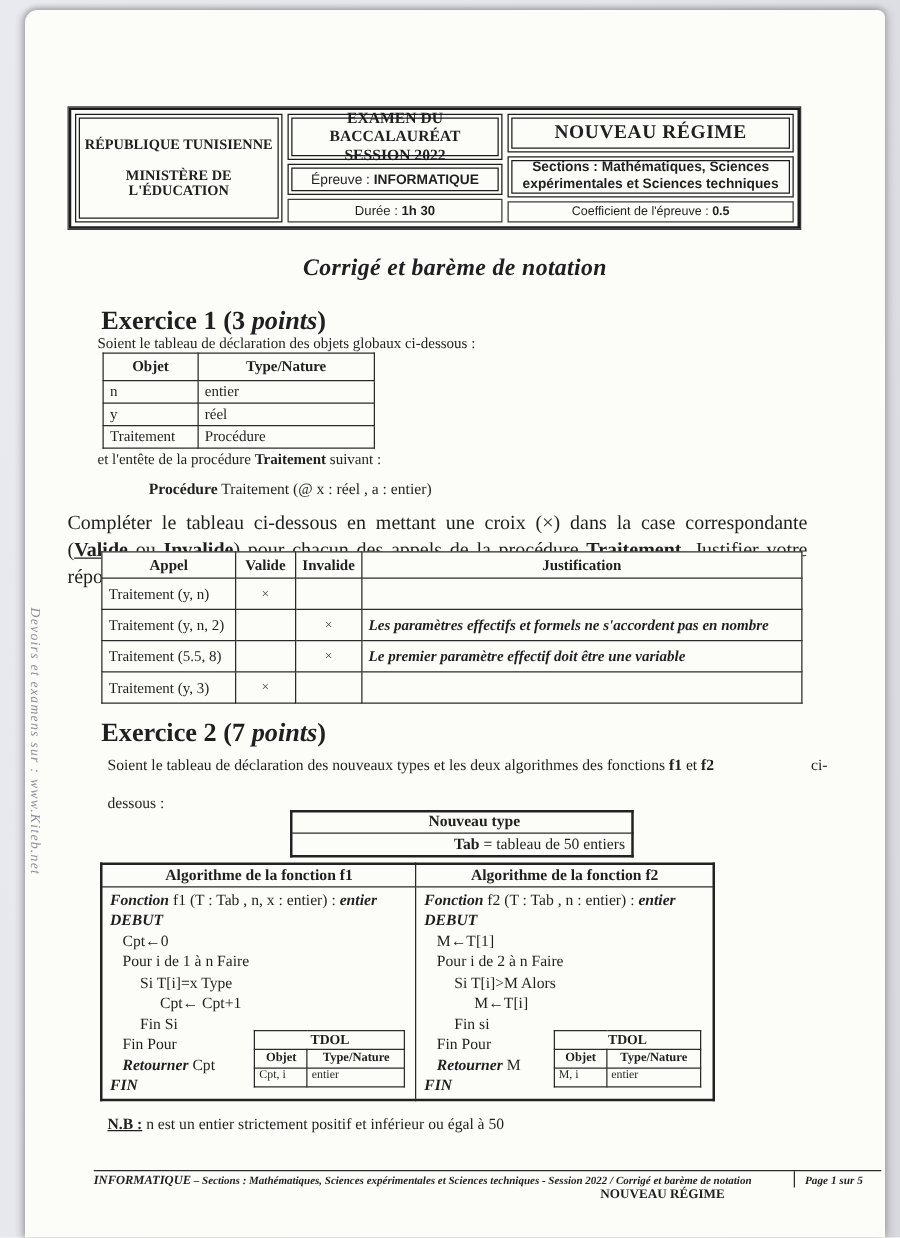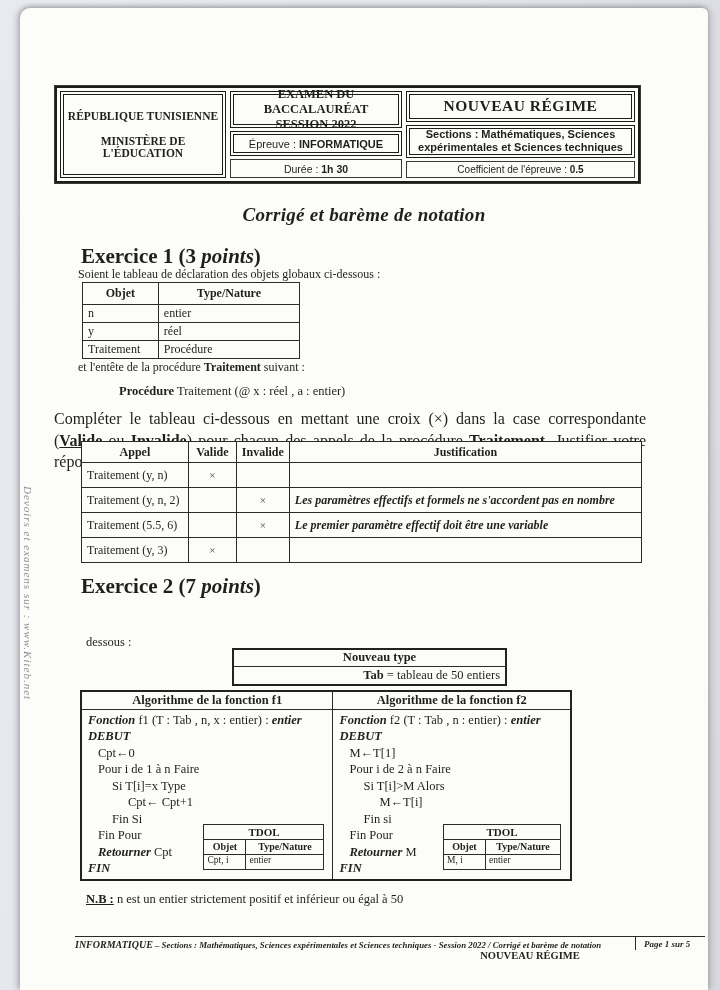--- a/index.html
+++ b/index.html
@@ -202,38 +202,42 @@
         <td class="ap-c3 cross"></td>
         <td class="ap-c4"></td>
       </tr>
       <tr>
         <td class="ap-c1">Traitement (y, n, 2)</td>
         <td class="ap-c2 cross"></td>
         <td class="ap-c3 cross">×</td>
         <td class="ap-c4">Les paramètres effectifs et formels ne s'accordent pas en nombre</td>
       </tr>
       <tr>
-        <td class="ap-c1">Traitement (5.5, 6)</td>
+        <td class="ap-c1">Traitement (5.5, 8)</td>
         <td class="ap-c2 cross"></td>
         <td class="ap-c3 cross">×</td>
         <td class="ap-c4">Le premier paramètre effectif doit être une variable</td>
       </tr>
       <tr>
         <td class="ap-c1">Traitement (y, 3)</td>
         <td class="ap-c2 cross">×</td>
         <td class="ap-c3 cross"></td>
         <td class="ap-c4"></td>
       </tr>
     </tbody>
   </table>
 
   <div class="abs ex-heading" style="left:61px; top:566px;">
     <span>Exercice 2 (7 </span><span class="pts">points</span><span>)</span>
   </div>
 
+  <div class="ex2-intro1">
+    <span><span>Soient le tableau de déclaration des nouveaux types et les deux algorithmes des fonctions </span><b class="inb">f1</b><span> et </span><b class="inb">f2</b></span>
+    <span>ci-</span>
+  </div>
   <div class="ex2-intro2">dessous :</div>
 
   <table class="ntype">
     <thead>
       <tr>
         <th>Nouveau type</th>
       </tr>
     </thead>
     <tbody>
       <tr>

